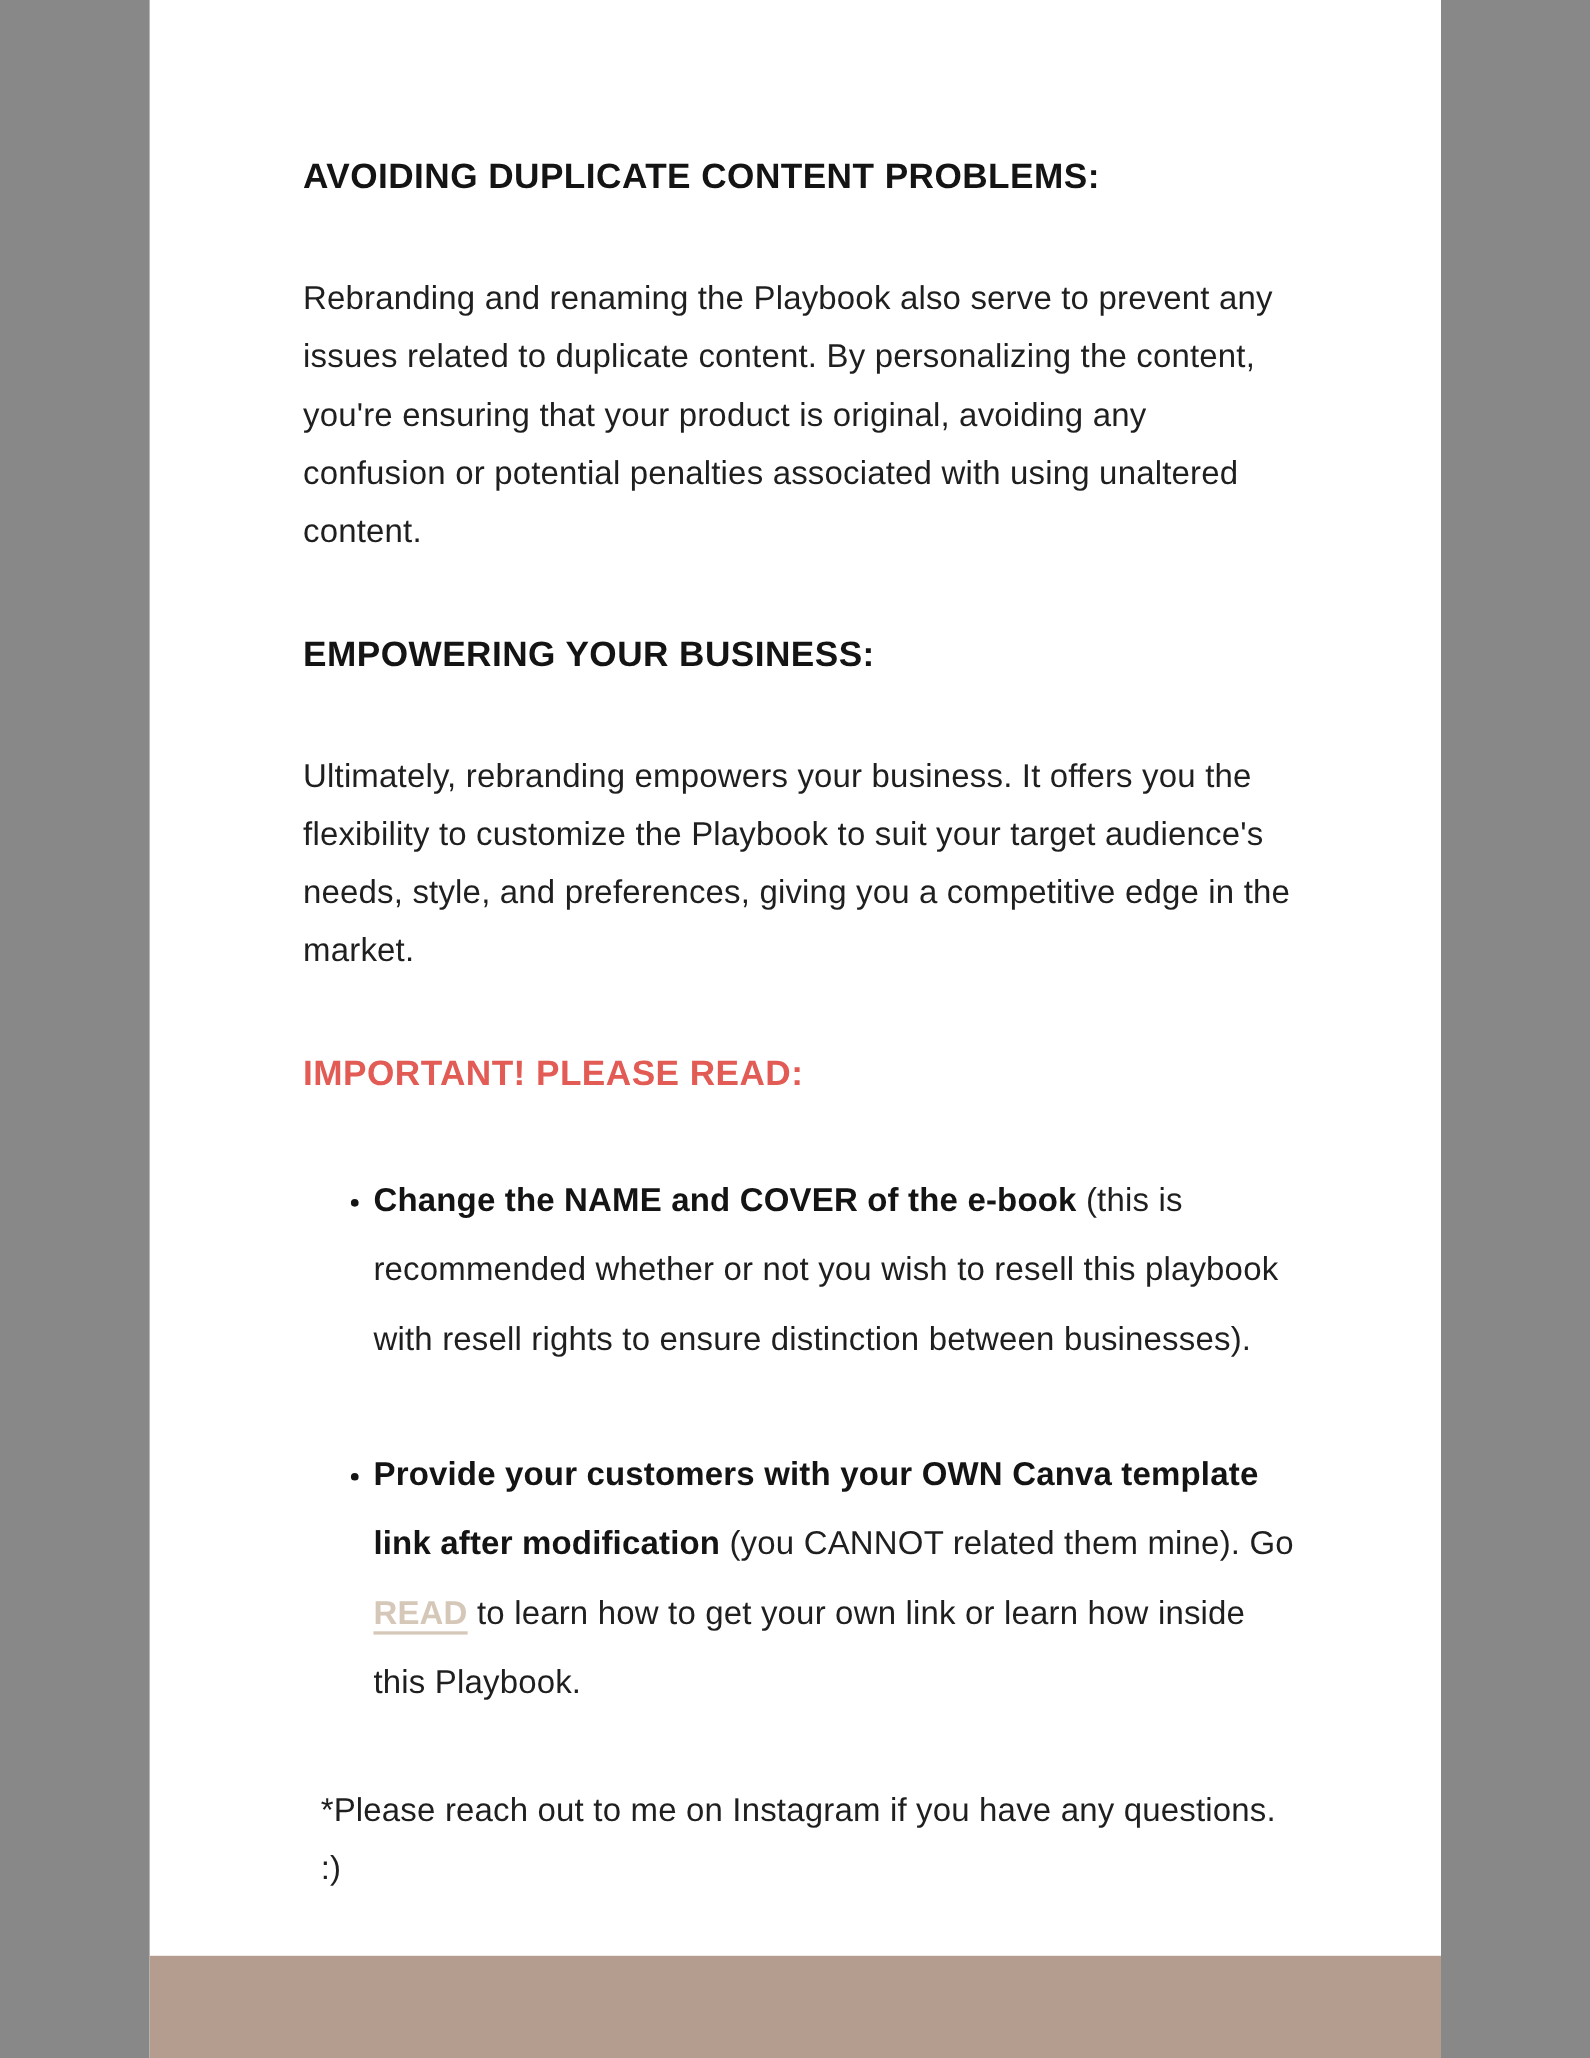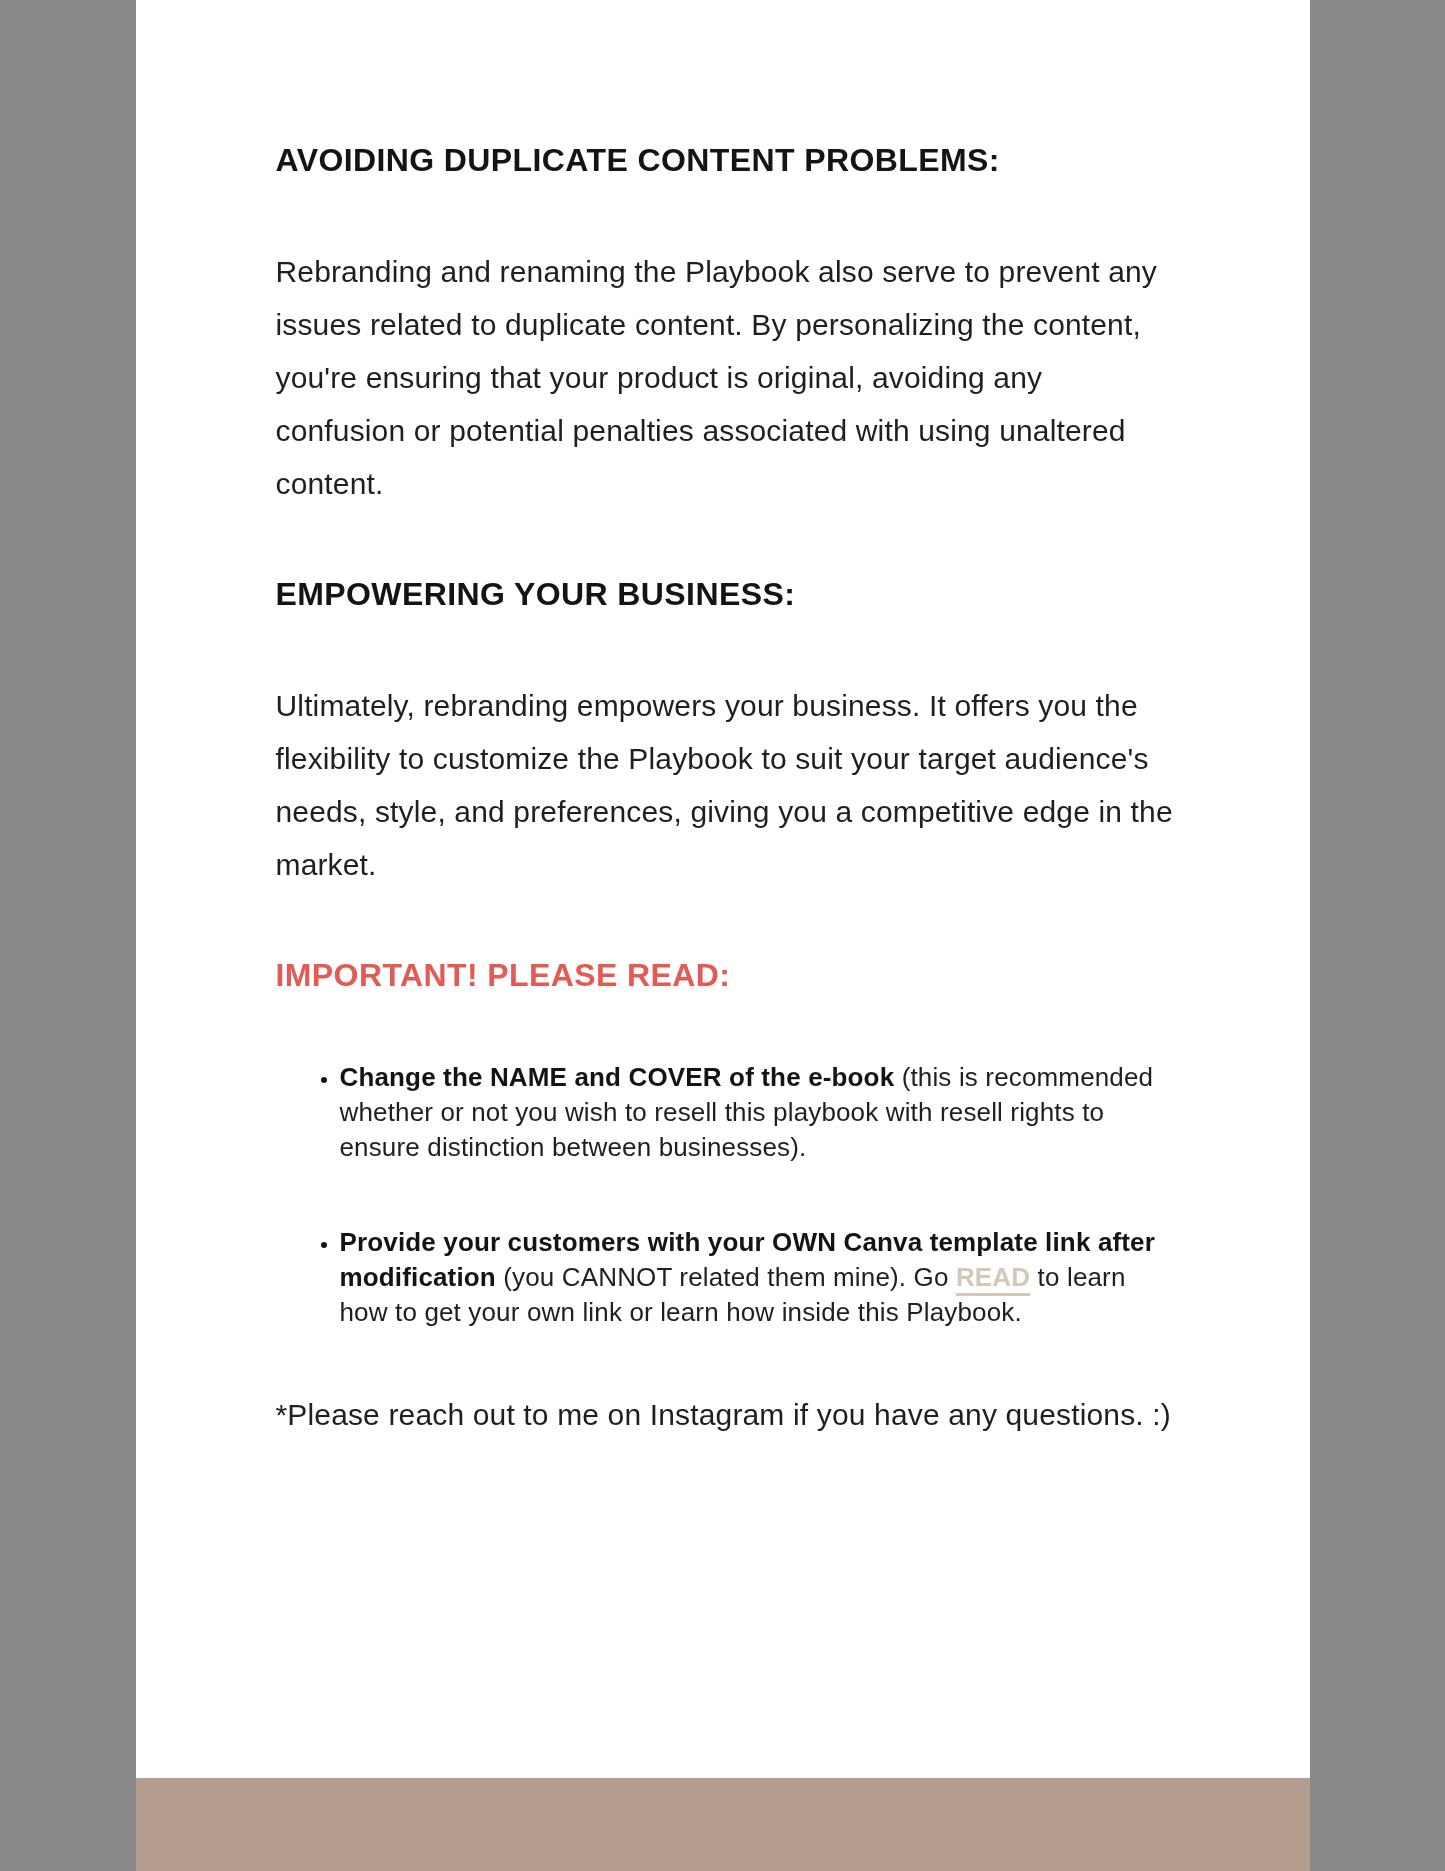--- a/index.html
+++ b/index.html
@@ -44,22 +44,22 @@
   .body-para.bold{
     font-weight:700;
     color:var(--heading);
   }
   ul.terms{
     margin:0 0 58px 0;
     padding:0 0 0 64px;
     list-style:disc outside;
   }
   ul.terms > li{
-    font-size:26px;
-    line-height:35px;
+    font-size:30px;
+    line-height:63px;
     letter-spacing:0.15px;
     color:var(--text);
   }
   ul.terms > li + li{
     margin-top:60px;
   }
   ul.terms > li::marker{
     color:var(--heading);
     font-size:0.8em;
   }
@@ -69,21 +69,21 @@
   }
   a.here-link{
     color:var(--link);
     font-weight:700;
     text-decoration:underline;
     text-decoration-thickness:3px;
     text-underline-offset:7px;
     cursor:pointer;
   }
   .footnote{
-    margin:0;
+    margin:16px;
     font-size:30px;
     line-height:53px;
     letter-spacing:0.15px;
     color:var(--text);
   }
   .footer-bar{
     position:absolute;
     left:0;
     right:0;
     bottom:0;

